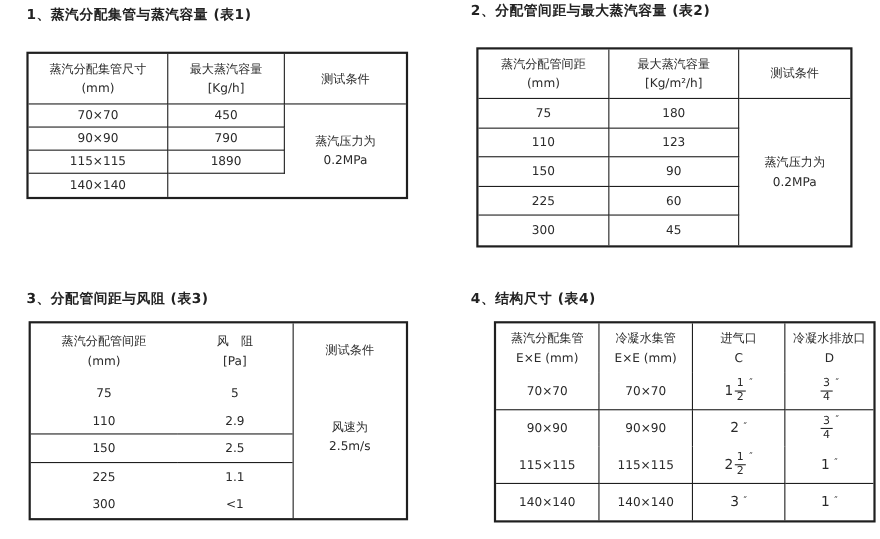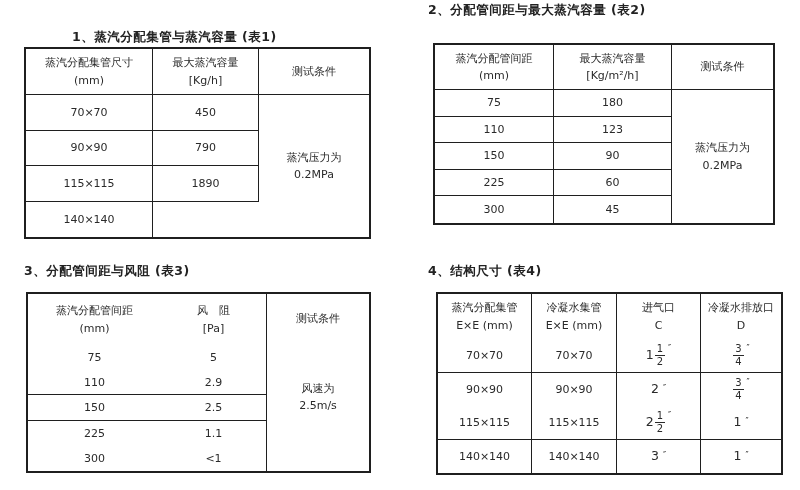--- a/index.html
+++ b/index.html
@@ -20,43 +20,43 @@
   }
   .cell{
     display:flex;flex-direction:column;align-items:center;justify-content:center;
     box-sizing:border-box;font-size:11px;line-height:1.55;text-align:center;padding:1px 2px;
   }
   .rb{border-right:1px solid var(--line);}
   .bb{border-bottom:1px solid var(--line);}
   .lb{border-left:1px solid var(--line);}
   .head{font-size:11px;}
   
-  .t1{left:24px;top:47px;width:347px;height:192px;grid-template-columns:127px 106px 1fr;grid-template-rows:46px repeat(4,1fr);}
+  .t1{left:24px;top:47px;width:347px;height:134px;grid-template-columns:127px 106px 1fr;grid-template-rows:46px repeat(4,1fr);}
   .t2{left:433px;top:43px;width:342px;height:182px;grid-template-columns:119px 118px 1fr;grid-template-rows:45px repeat(5,1fr);}
   .t3{left:26px;top:292px;width:345px;height:181px;grid-template-columns:133px 105px 1fr;grid-template-rows:51px repeat(5,1fr);}
-  .t4{left:436px;top:292px;width:347px;height:183px;grid-template-columns:94px 85px 84px 1fr;grid-template-rows:45px repeat(4,1fr);}
+  .t4{left:449px;top:292px;width:347px;height:183px;grid-template-columns:94px 85px 84px 1fr;grid-template-rows:45px repeat(4,1fr);}
   
   .t1 .cond-merged{grid-column:3;grid-row:2/6;}
   .t2 .cond-merged{grid-column:3;grid-row:2/7;}
   .t3 .cond-full{grid-column:3;grid-row:1/7;justify-content:flex-start;}
   .t3 .cond-full .cond-head{margin-top:15px;}
   .t3 .cond-full .cond-body{margin-top:53px;}
   
   .dim{display:inline-flex;flex-direction:row;align-items:center;justify-content:center;}
   .whole{font-size:12.5px;line-height:1;}
   .whole:empty{display:none;}
   .frac{display:inline-flex;flex-direction:column;align-items:center;line-height:1.15;font-size:10px;margin:0 1px;}
   .frac .num{border-bottom:1px solid var(--txt);padding:0 2px 0;}
   .frac .num:empty{border-bottom:none;padding:0;}
   .inch{font-size:8.5px;align-self:flex-start;margin:1px 0 0 2px;line-height:1;}
 </style>
 </head>
 <body>
 
-<div class="sec-title" style="left:24px;top:29px;margin-left:48px;">1、蒸汽分配集管与蒸汽容量 (表1)</div>
+<div class="sec-title" style="left:24px;top:5px;">1、蒸汽分配集管与蒸汽容量 (表1)</div>
 <div class="tbl t1">
   <div class="cell head rb bb">
     <div>蒸汽分配集管尺寸</div>
     <div>(mm)</div>
   </div>
   <div class="cell head rb bb">
     <div>最大蒸汽容量</div>
     <div>[Kg/h]</div>
   </div>
   <div class="cell head bb">测试条件</div>

